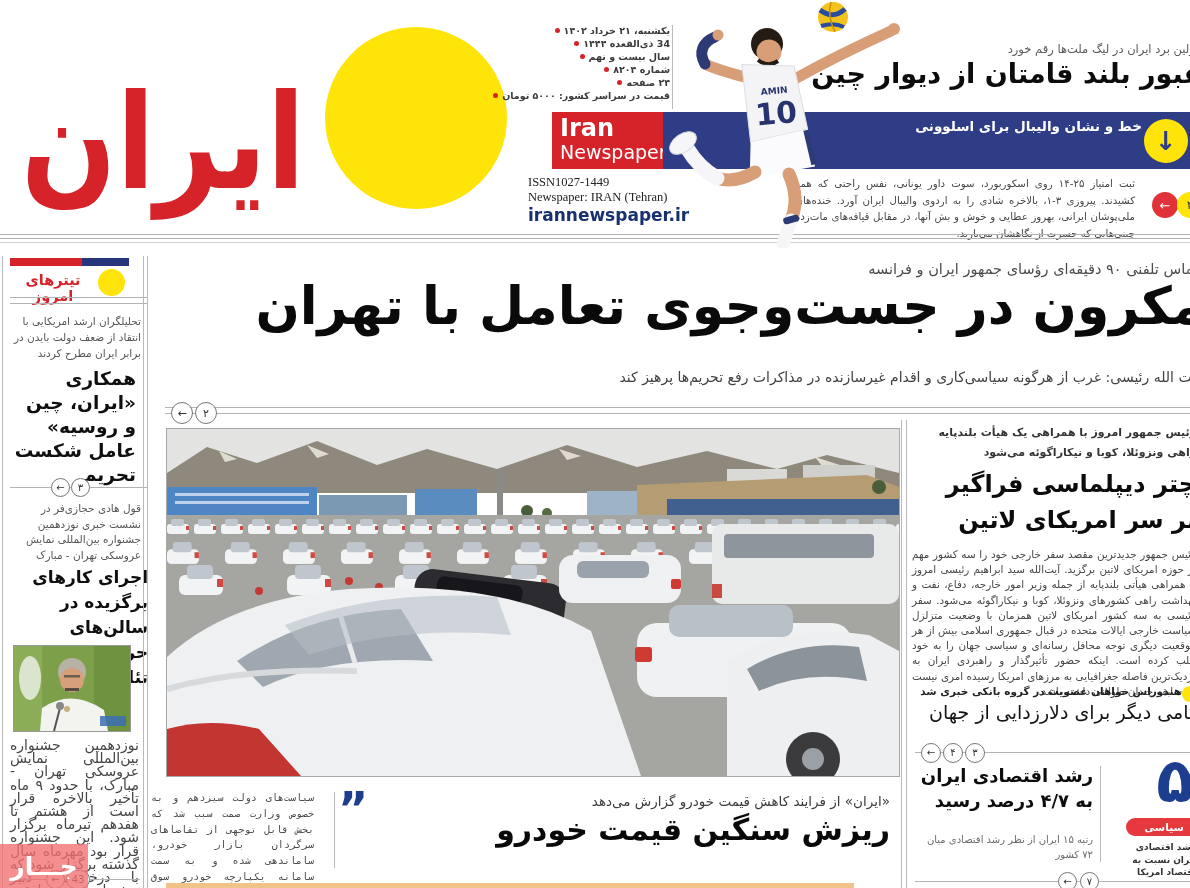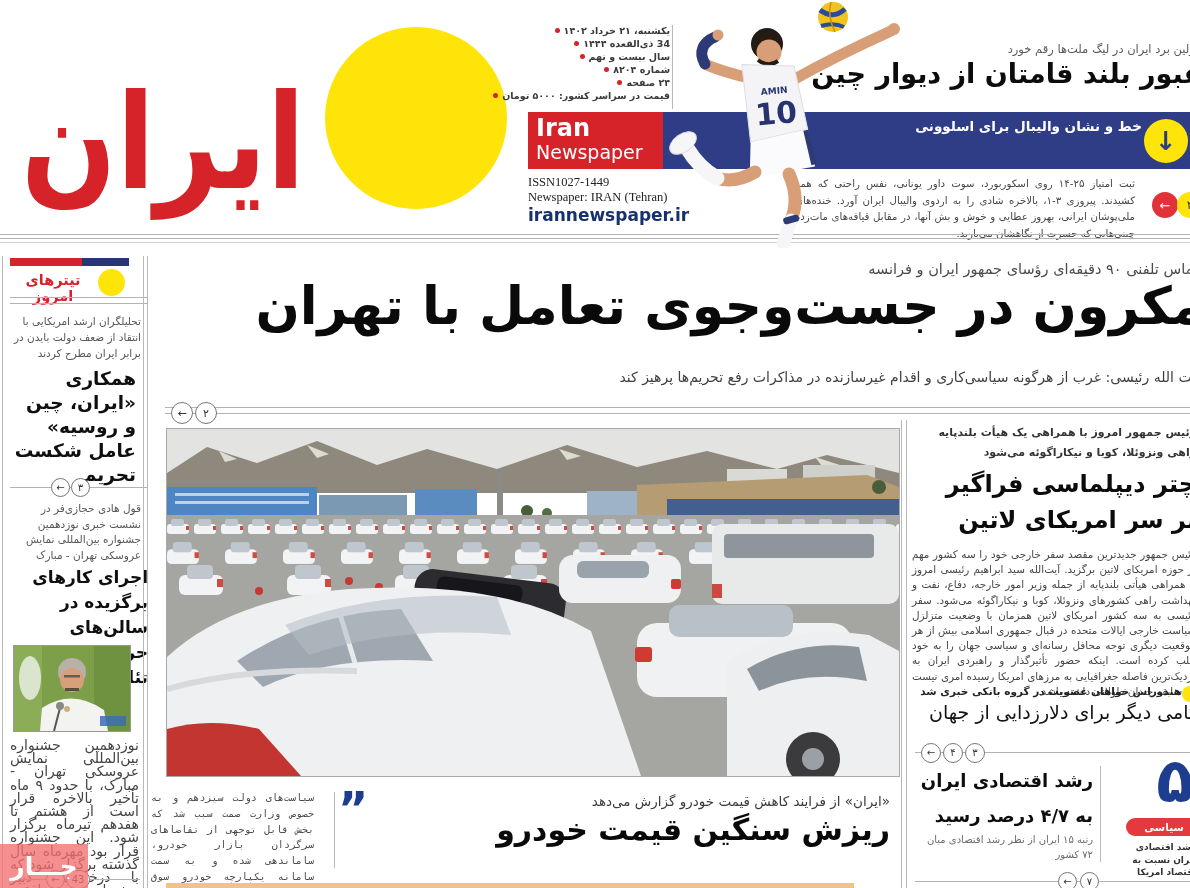--- a/index.html
+++ b/index.html
@@ -49,21 +49,21 @@
         <span>۲۴ صفحه</span>
         <span class="dot"></span>
       </div>
     <div class="dotline">
         <span>قیمت در سراسر کشور: ۵۰۰۰ تومان</span>
         <span class="dot"></span>
       </div>
   </div>
   <div class="vl" style="left:672px;top:25px;height:84px;"></div>
 
-  <div class="a" style="left:528px;top:112px;width:152px;height:57px;background:#d6232a;color:#fff;direction:ltr;
+  <div class="a" style="left:552px;top:112px;width:152px;height:57px;background:#d6232a;color:#fff;direction:ltr;
               padding:4px 0 0 8px;box-sizing:border-box;text-align:left;">
     <div style="font-size:24px;font-weight:bold;line-height:25px;">Iran</div>
     <div style="font-size:19px;line-height:22px;">Newspaper</div>
   </div>
   <div class="a" style="left:528px;top:175px;direction:ltr;text-align:left;font-size:12.5px;color:#222;line-height:15px;font-family:Liberation Serif, serif;">
     <div>ISSN1027-1449</div>
     <div>Newspaper: IRAN (Tehran)</div>
   </div>
   <div class="a nw" style="left:528px;top:205px;direction:ltr;text-align:left;font-size:17px;font-weight:bold;color:#17306e;">irannewspaper.ir</div>
 
@@ -308,21 +308,21 @@
       <span>۳</span>
     </div>
 
   <div class="a" style="right:-4px;top:750px;font-size:62px;font-weight:800;color:#1d3e8f;line-height:1;">۵</div>
   <div class="a" style="right:-12px;top:818px;width:76px;height:18px;background:#e5393e;border-radius:10px;color:#fff;
               display:flex;align-items:center;justify-content:center;font-size:10.5px;font-weight:bold;">
     <span>سیاسی</span>
     </div>
   <div class="a" style="right:-6px;top:841px;width:82px;font-size:9px;font-weight:bold;color:#333;line-height:12.5px;text-align:right;">رشد اقتصادی ایران نسبت به اقتصاد امریکا</div>
   <div class="vl" style="left:1100px;top:766px;height:96px;"></div>
-  <div class="a" style="left:915px;top:763px;width:178px;font-size:18px;font-weight:800;color:#0d0d0d;line-height:35px;text-align:right;">رشد اقتصادی ایران به ۴/۷ درصد رسید</div>
+  <div class="a" style="left:915px;top:763px;width:178px;font-size:18px;font-weight:800;color:#0d0d0d;line-height:25px;text-align:right;">رشد اقتصادی ایران به ۴/۷ درصد رسید</div>
   <div class="a" style="left:915px;top:832px;width:178px;font-size:10px;color:#6a6a6a;line-height:15px;text-align:right;">رتبه ۱۵ ایران از نظر رشد اقتصادی میان ۷۲ کشور</div>
 
   <div class="hl" style="left:915px;top:881px;width:275px;"></div>
   <div class="ref" style="left:1058px;top:872px;width:19px;height:19px;">
       <span>←</span>
     </div>
   <div class="ref" style="left:1080px;top:872px;width:19px;height:19px;">
       <span>۷</span>
     </div>
 

